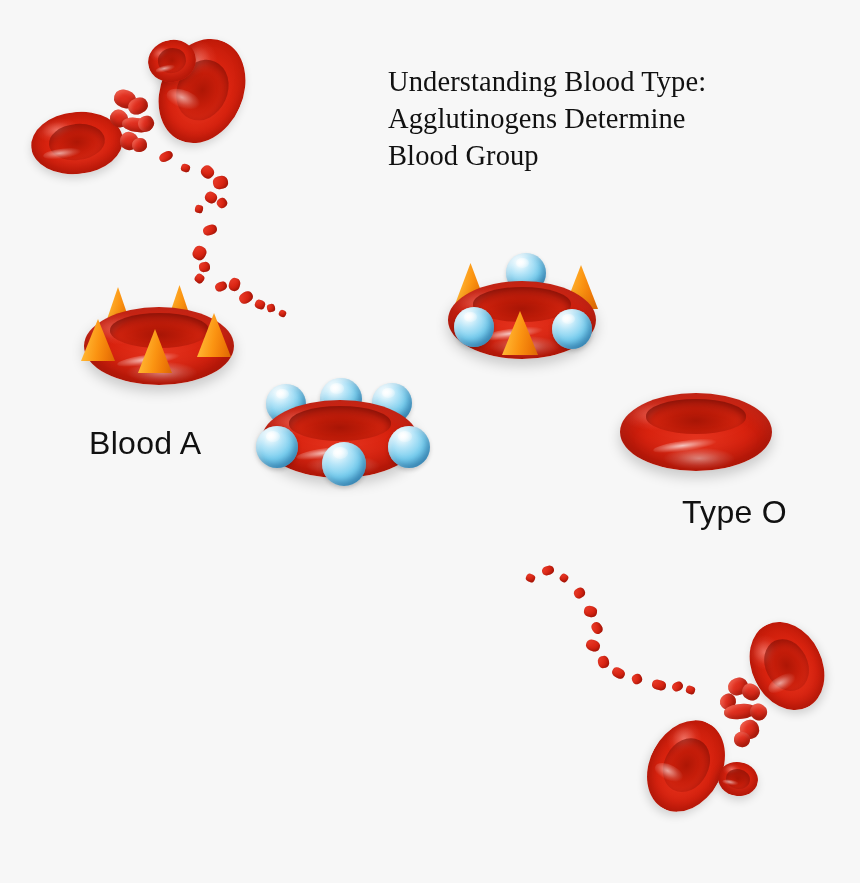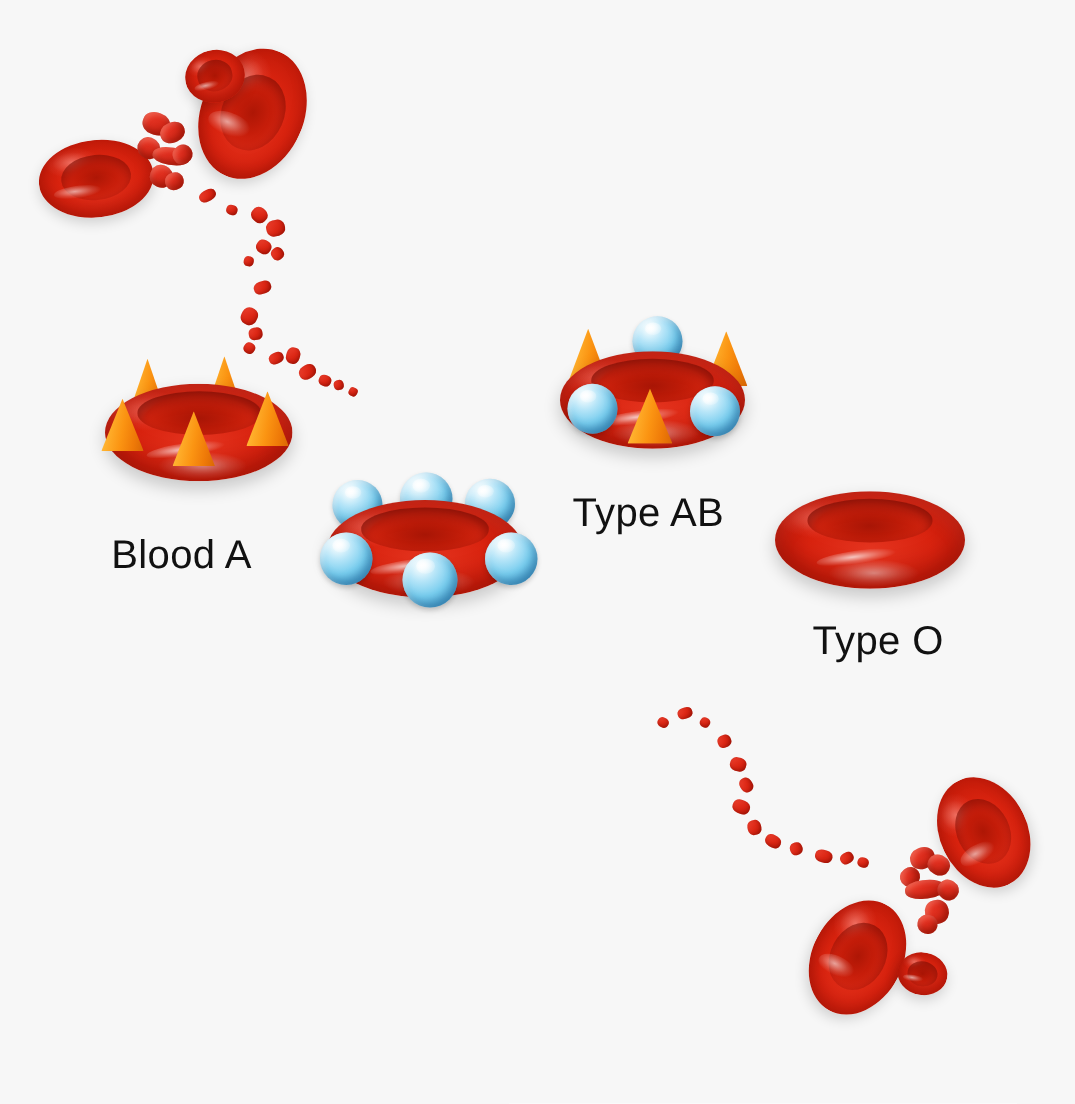--- a/index.html
+++ b/index.html
@@ -207,20 +207,23 @@
     <div class="speck" style="left:44px; top:112px;width:11px; height:10px; transform:rotate(-8deg);"></div>
     <div class="speck" style="left:40px; top:124px;width:9px;  height:9px;  transform:rotate(34deg);"></div>
     <div class="speck" style="left:60px; top:132px;width:12px; height:9px;  transform:rotate(-24deg);"></div>
     <div class="speck" style="left:74px; top:128px;width:11px; height:13px; transform:rotate(16deg);"></div>
     <div class="speck" style="left:84px; top:142px;width:14px; height:11px; transform:rotate(-32deg);"></div>
     <div class="speck" style="left:100px;top:150px;width:10px; height:9px;  transform:rotate(20deg);"></div>
     <div class="speck" style="left:112px;top:154px;width:8px;  height:8px;  transform:rotate(-12deg);"></div>
     <div class="speck" style="left:124px;top:160px;width:7px;  height:7px;  transform:rotate(28deg);"></div>
   </div>
 
+  <div id="title">Understanding Blood Type:
+Agglutinogens Determine
+Blood Group</div>
 
   <div class="cell-group" style="left:78px; top:285px; width:170px; height:115px;">
 
     <div class="cone-shape" style="left:25px;  top:2px;  width:30px; height:44px;"></div>
     <div class="cone-shape" style="left:86px;  top:0px;  width:31px; height:46px;"></div>
 
     <div class="torus" style="left:6px; top:22px; width:150px; height:78px;">
       <div class="gloss"></div>
     </div>
 
@@ -252,28 +255,27 @@
     <div class="cone-shape" style="left:120px; top:12px; width:34px; height:44px;"></div>
 
     <div class="torus" style="left:4px; top:28px; width:148px; height:78px;">
       <div class="gloss"></div>
     </div>
 
     <div class="sphere" style="left:10px;  top:54px; width:40px; height:40px;"></div>
     <div class="cone-shape" style="left:58px;  top:58px; width:36px; height:44px;"></div>
     <div class="sphere" style="left:108px; top:56px; width:40px; height:40px;"></div>
   </div>
-  <div class="type-label" style="left:458px; top:392px;">Type AB</div>
 
   <div class="cell-group" style="left:620px; top:393px; width:160px; height:90px;">
     <div class="torus" style="left:0px; top:0px; width:152px; height:78px;">
       <div class="gloss"></div>
     </div>
   </div>
-  <div class="type-label" style="left:650px; top:494px;">Type O</div>
+  <div class="type-label" style="left:682px; top:494px;">Type O</div>
 
   <div class="cell-group" style="left:520px; top:560px; width:180px; height:150px;">
     <div class="speck" style="left:6px;   top:14px; width:9px;  height:8px;  transform:rotate(28deg);"></div>
     <div class="speck" style="left:22px;  top:6px;  width:12px; height:9px;  transform:rotate(-18deg);"></div>
     <div class="speck" style="left:40px;  top:14px; width:8px;  height:8px;  transform:rotate(34deg);"></div>
     <div class="speck" style="left:54px;  top:28px; width:11px; height:10px; transform:rotate(-26deg);"></div>
     <div class="speck" style="left:64px;  top:46px; width:13px; height:11px; transform:rotate(16deg);"></div>
     <div class="speck" style="left:72px;  top:62px; width:10px; height:12px; transform:rotate(-34deg);"></div>
     <div class="speck" style="left:66px;  top:80px; width:14px; height:11px; transform:rotate(22deg);"></div>
     <div class="speck" style="left:78px;  top:96px; width:11px; height:12px; transform:rotate(-12deg);"></div>

